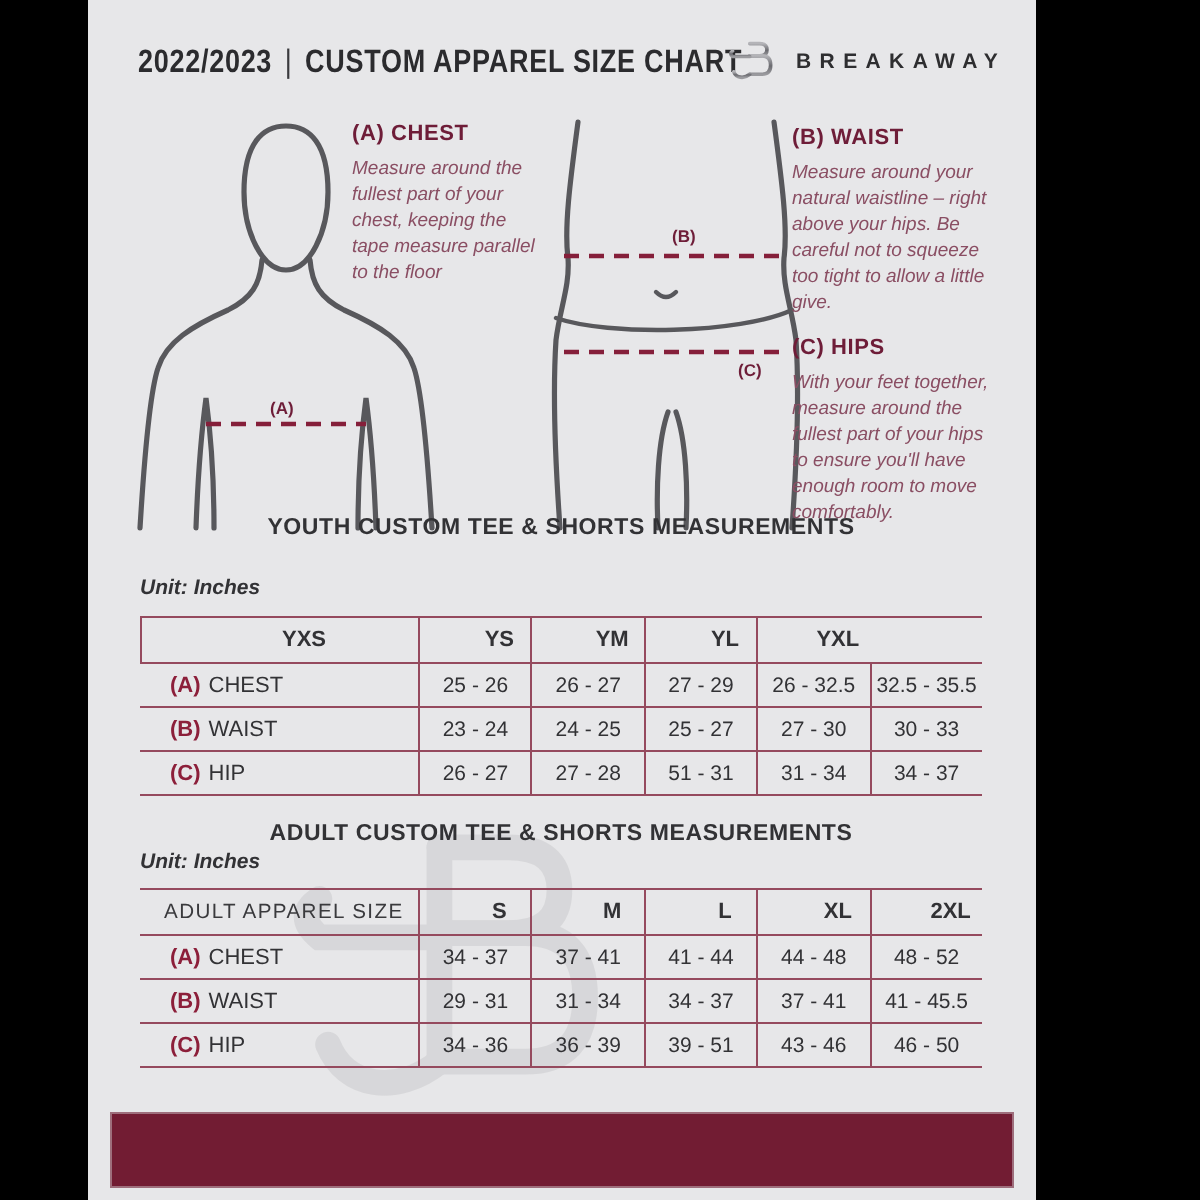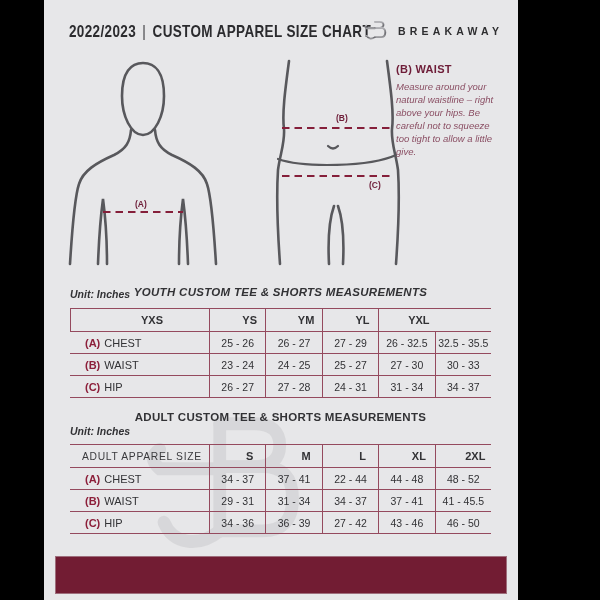--- a/index.html
+++ b/index.html
@@ -64,21 +64,21 @@
   .t-row.head { height: 23px; }
   .t-row.data { height: 22px; }
   .cell { display: flex; align-items: center; justify-content: center; font-size: 10.5px; color: #323235; }
   .cell.v { border-left: 1px solid #954a5e; }
   .cell.first { justify-content: flex-start; padding-left: 12px; }
   .head .cell.first { font-size: 10.3px; letter-spacing: 0.7px; color: #3a3a3d; }
   .head .cell.v { font-weight: 700; font-size: 11px; padding-left: 24px; }
   .data .cell.first { padding-left: 15px; font-size: 11px; }
   .pfx { color: #8c1f3a; font-weight: 800; margin-right: 4px; }
 
-  .youth-title { top: 286px; font-style: italic; } .youth-unit { top: 288px; } .youth-table { top: 308px; }
+  .youth-title { top: 258px; } .youth-unit { top: 288px; } .youth-table { top: 308px; }
   .adult-title { top: 411px; } .adult-unit { top: 425px; } .adult-table { top: 444px; }
 
   
   .watermark { position: absolute; left: 10px; top: 398px; opacity: 0.08; z-index: 0; }
   .footer-bar {
     position: absolute; left: 11px; top: 556px;
     width: 452px; height: 38px;
     background: #721c33; border: 1px solid #9e6e7c;
   }
 </style>
@@ -131,23 +131,31 @@
       <path d="M4,103 C30,112 96,111 122,99" stroke-width="2.2"></path>
       <path d="M55,208 C54,188 55,164 60,150"></path>
       <path d="M69,208 C70,188 69,164 64,150"></path>
     </g>
     <line x1="8" y1="72" x2="120" y2="72" stroke="#851f3a" stroke-width="2.2" stroke-dasharray="7.5 5"></line>
     <text x="62" y="65" font-size="8.5" font-weight="bold" fill="#6e1d38">(B)</text>
     <line x1="8" y1="120" x2="120" y2="120" stroke="#851f3a" stroke-width="2.2" stroke-dasharray="7.5 5"></line>
     <text x="95" y="132" font-size="8.5" font-weight="bold" fill="#6e1d38">(C)</text>
   </svg>
 
+  <div class="instr instr-chest">
+    <h3>(A) CHEST</h3>
+    <p>Measure around the fullest part of your chest, keeping the tape measure parallel to the floor</p>
+  </div>
   <div class="instr instr-waist">
     <h3>(B) WAIST</h3>
     <p>Measure around your natural waistline – right above your hips. Be careful not to squeeze too tight to allow a little give.</p>
+  </div>
+  <div class="instr instr-hips">
+    <h3>(C) HIPS</h3>
+    <p>With your feet together, measure around the fullest part of your hips to ensure you'll have enough room to move comfortably.</p>
   </div>
 
   <svg class="watermark" width="340" height="180" viewBox="0 0 44 42">
     <g fill="none" stroke="#303034" stroke-width="3" stroke-linecap="round">
       <path d="M21,6 V31"></path>
       <path d="M21,6 H29 Q35,6 35,11 Q35,16 29,16 H21"></path>
       <path d="M21,16 H31 Q38,16 38,23.5 Q38,31 31,31 H21"></path>
       <path d="M7,12 Q4,14 7,16.5 L21,16.5"></path>
       <path d="M21,31 C16,35 10,34 8,29"></path>
     </g>
@@ -187,21 +195,21 @@
         <div class="cell v">27 - 30</div>
         <div class="cell v">30 - 33</div>
       </div>
       <div class="t-row data">
         <div class="cell first">
             <span class="pfx">(C)</span>
             <span>HIP</span>
           </div>
         <div class="cell v">26 - 27</div>
         <div class="cell v">27 - 28</div>
-        <div class="cell v">24 - 31</div>
+        <div class="cell v">51 - 31</div>
         <div class="cell v">31 - 34</div>
         <div class="cell v">34 - 37</div>
       </div>
     </div>
 
     <div class="tbl-title adult-title">ADULT CUSTOM TEE &amp; SHORTS MEASUREMENTS</div>
     <div class="tbl-unit adult-unit">Unit: Inches</div>
     <div class="size-table adult-table">
       <div class="t-row head">
         <div class="cell first">ADULT APPAREL SIZE</div>
@@ -211,21 +219,21 @@
         <div class="cell v">XL</div>
         <div class="cell v">2XL</div>
       </div>
       <div class="t-row data">
         <div class="cell first">
             <span class="pfx">(A)</span>
             <span>CHEST</span>
           </div>
         <div class="cell v">34 - 37</div>
         <div class="cell v">37 - 41</div>
-        <div class="cell v">22 - 44</div>
+        <div class="cell v">41 - 44</div>
         <div class="cell v">44 - 48</div>
         <div class="cell v">48 - 52</div>
       </div>
       <div class="t-row data">
         <div class="cell first">
             <span class="pfx">(B)</span>
             <span>WAIST</span>
           </div>
         <div class="cell v">29 - 31</div>
         <div class="cell v">31 - 34</div>
@@ -233,21 +241,21 @@
         <div class="cell v">37 - 41</div>
         <div class="cell v">41 - 45.5</div>
       </div>
       <div class="t-row data">
         <div class="cell first">
             <span class="pfx">(C)</span>
             <span>HIP</span>
           </div>
         <div class="cell v">34 - 36</div>
         <div class="cell v">36 - 39</div>
-        <div class="cell v">27 - 42</div>
+        <div class="cell v">39 - 51</div>
         <div class="cell v">43 - 46</div>
         <div class="cell v">46 - 50</div>
       </div>
     </div>
 
   </div>
 
   <div class="footer-bar"></div>
 
 </div>

